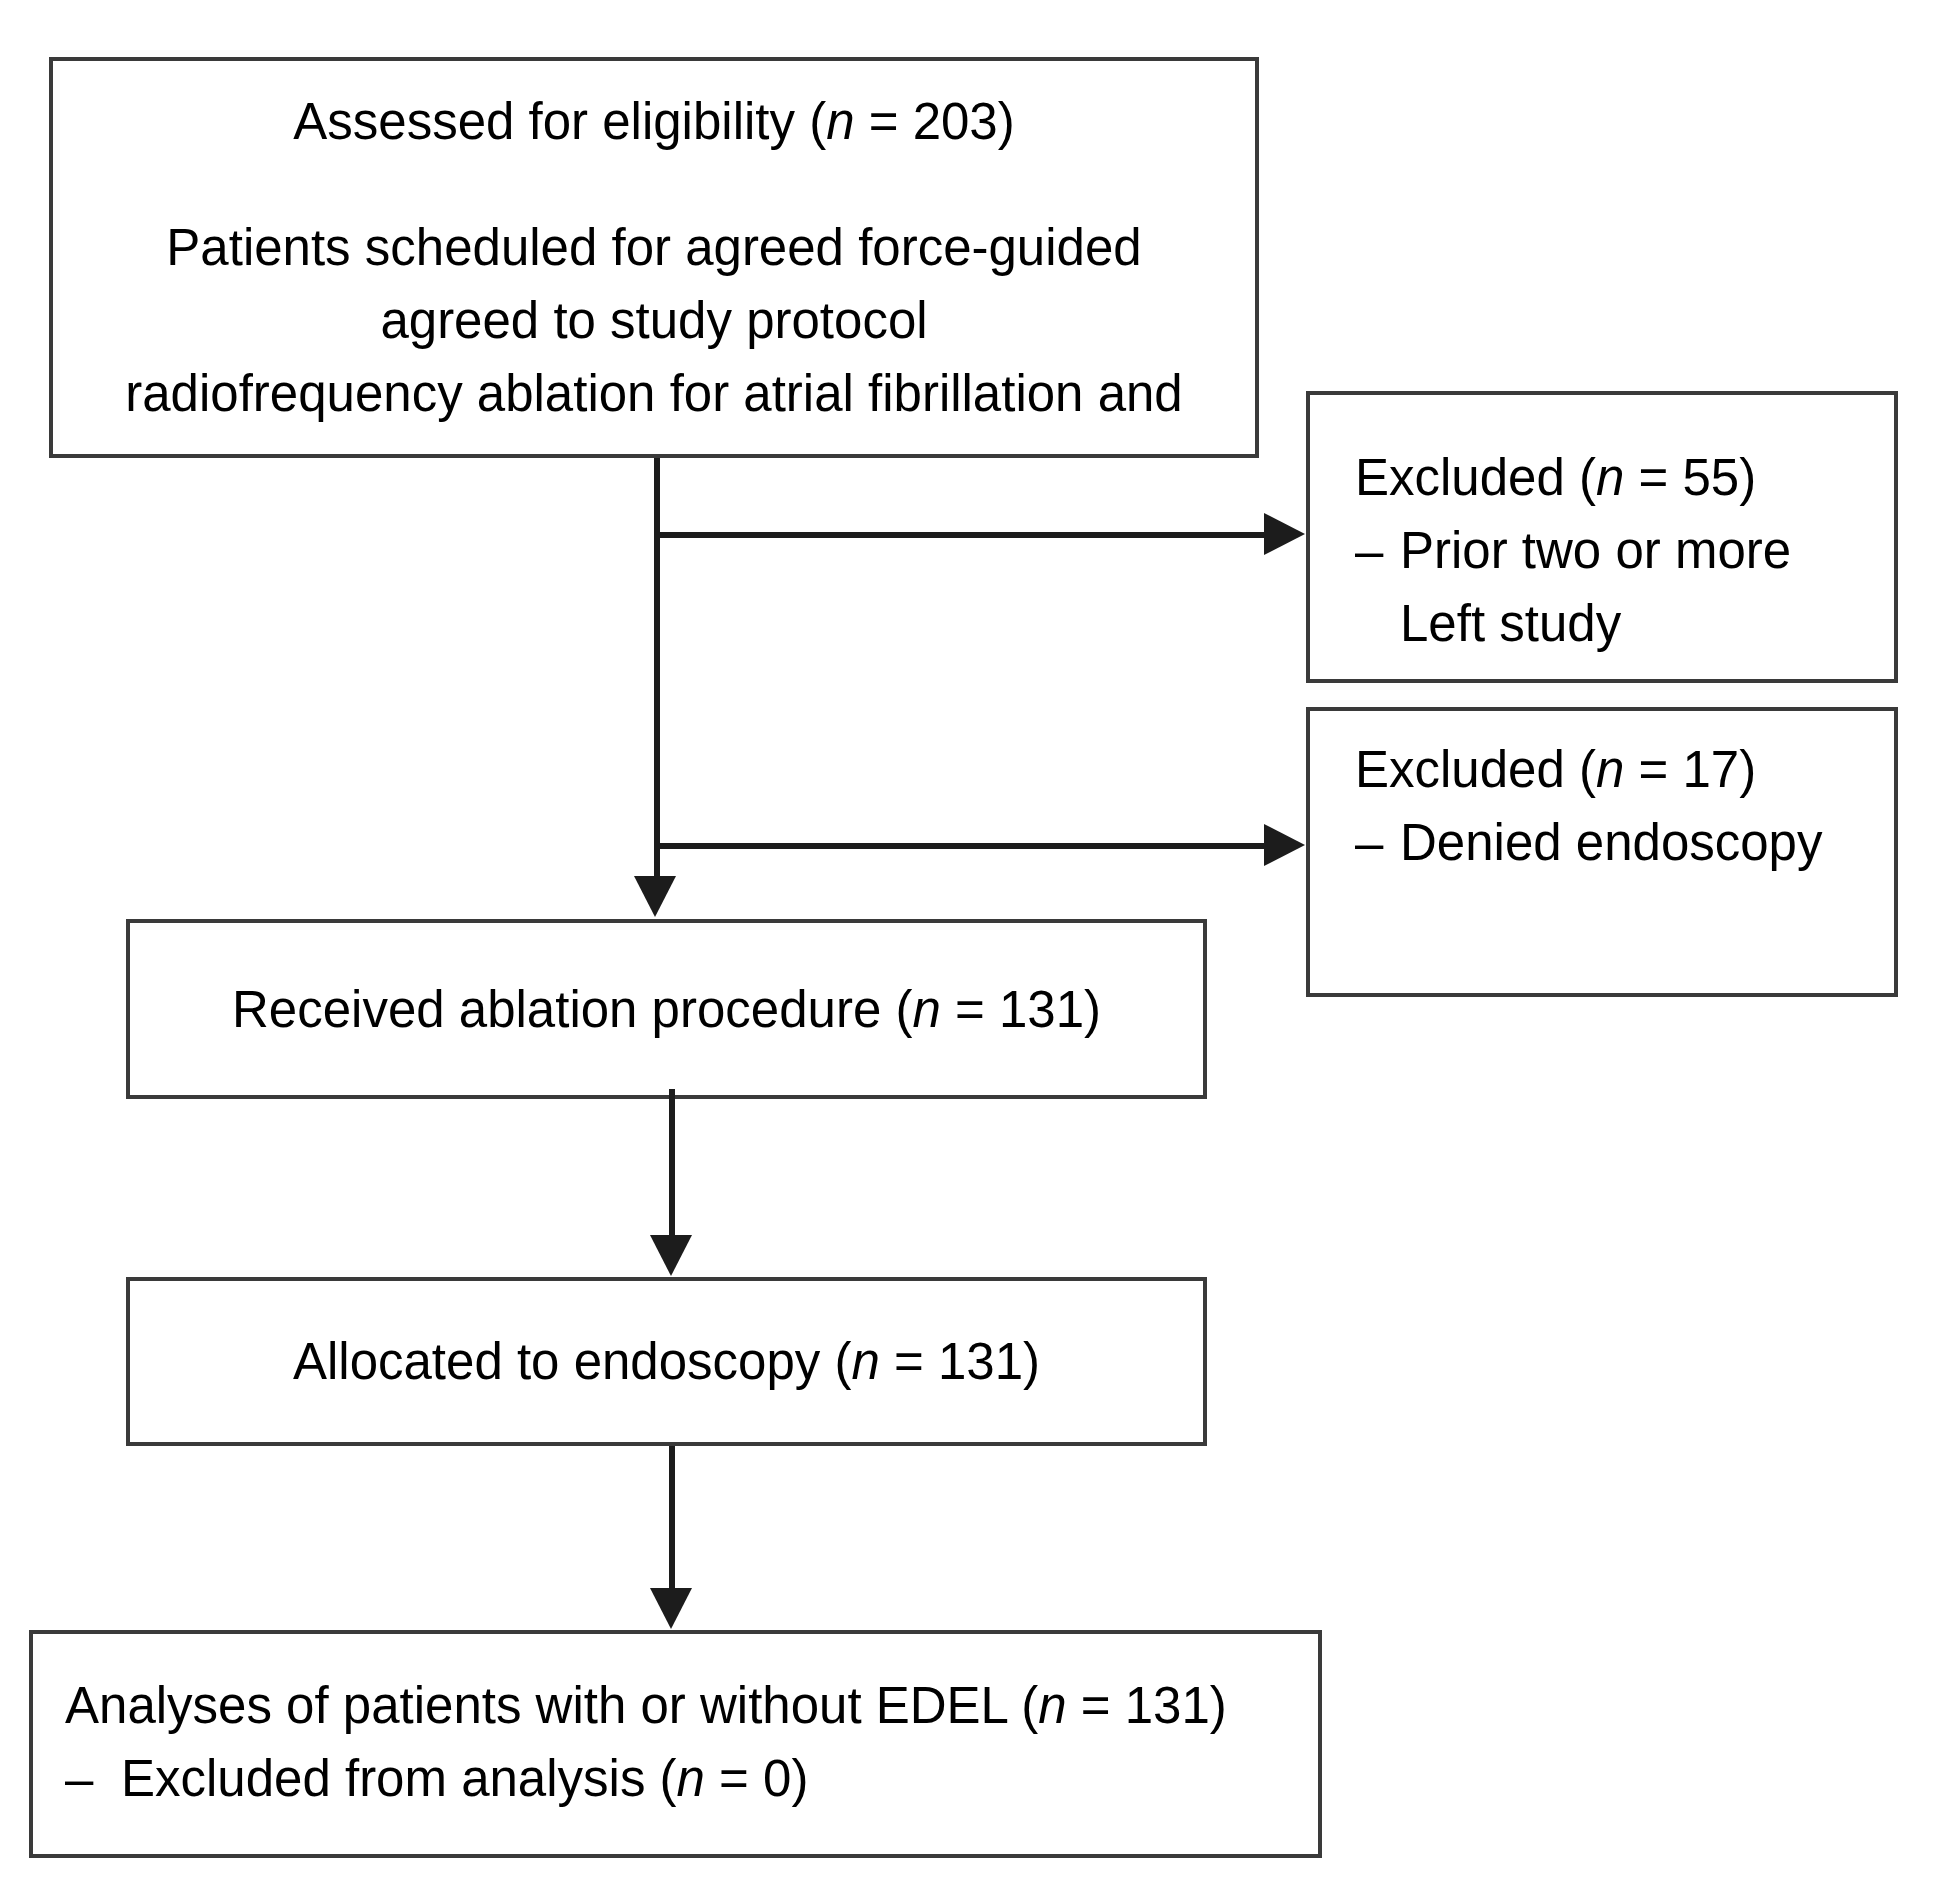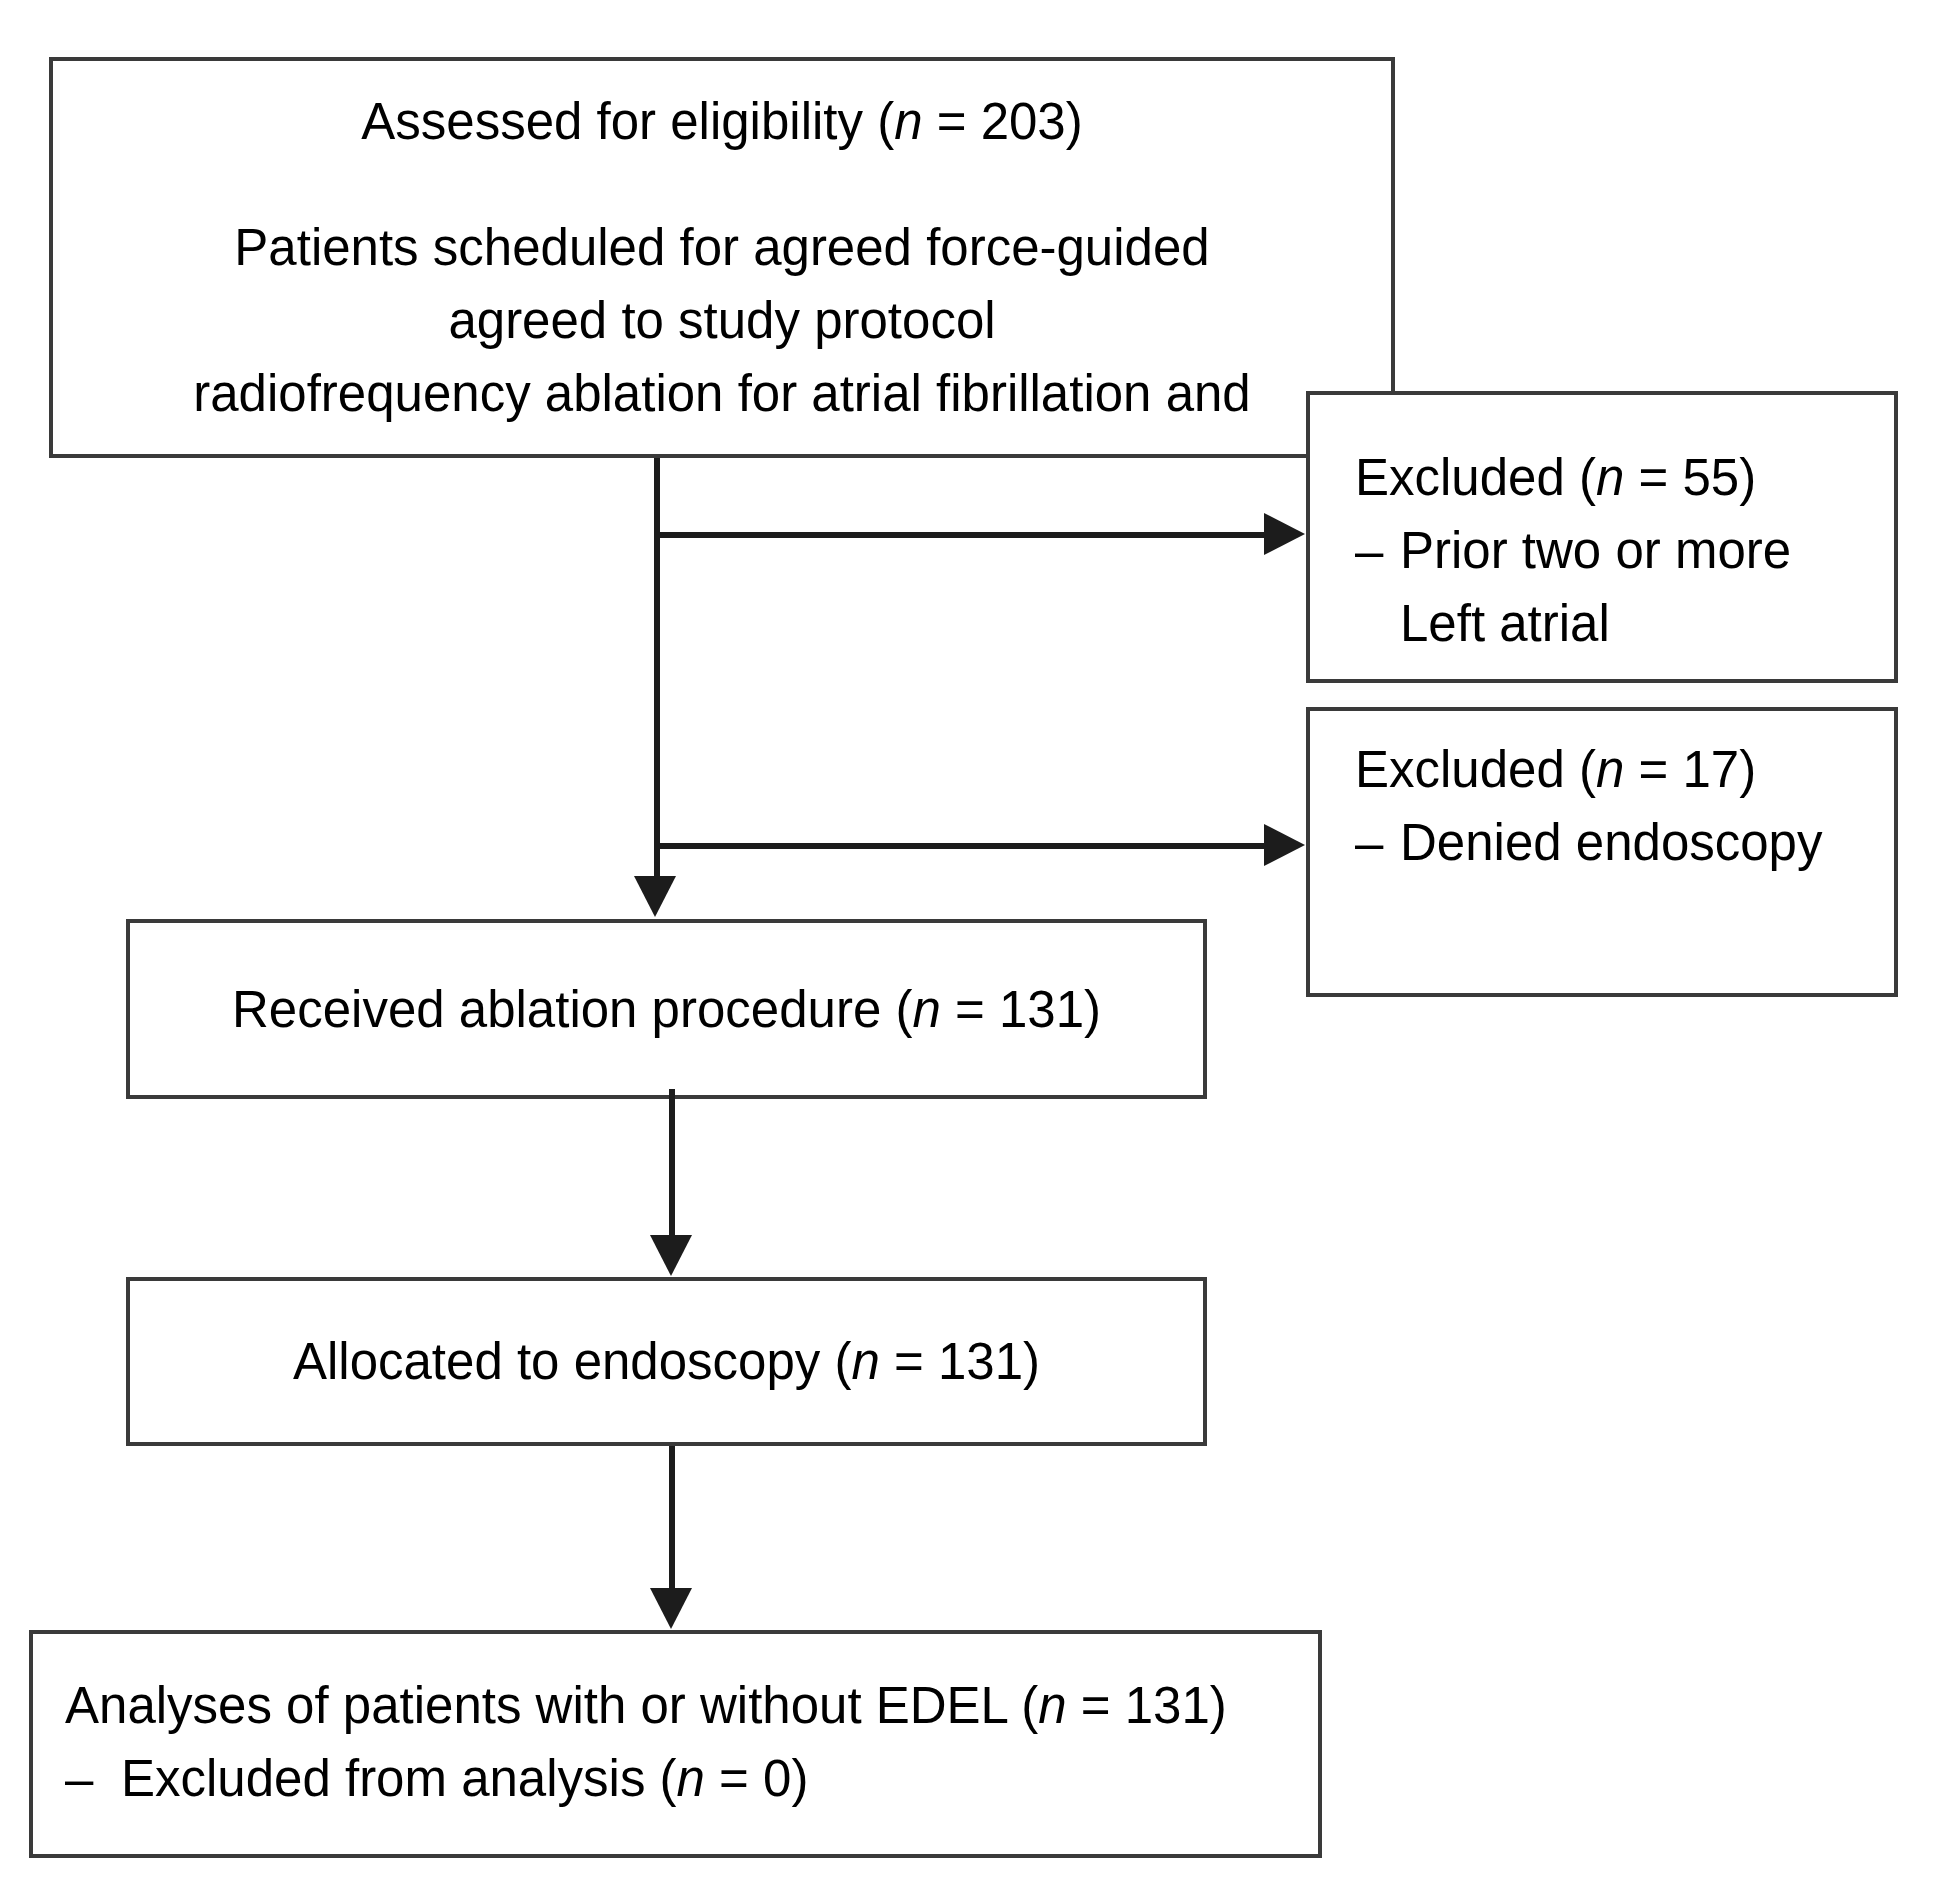--- a/index.html
+++ b/index.html
@@ -16,21 +16,21 @@
   .box {
     position: absolute;
     box-sizing: border-box;
     background: #ffffff;
     border: 4.8px solid #3a3a3a;
   }
   .nowrap { white-space: nowrap; }
   .center { text-align: center; }
   .flex-center { display: flex; align-items: center; justify-content: center; }
 
-  .box-assessed  { left: 49px;   top: 57px;   width: 1346px; height: 401px; padding-top: 24px; }
+  .box-assessed  { left: 49px;   top: 57px;   width: 1210px; height: 401px; padding-top: 24px; }
   .box-assessed .title { margin-bottom: 53px; }
   .box-excluded1 { left: 1306px; top: 391px;  width: 592px;  height: 292px; padding: 46px 16px 0 45px; }
   .box-excluded2 { left: 1306px; top: 707px;  width: 592px;  height: 290px; padding: 22.3px 16px 0 45px; }
   .box-received  { left: 126px;  top: 919px; width: 1081px; height: 180px; }
   .box-allocated { left: 126px;  top: 1277px; width: 1081px; height: 169px; }
   .box-analysis  { left: 29px;   top: 1630px; width: 1293px; height: 228px; padding: 35px 16px 0 32px; }
 
   .bullet-row { display: flex; align-items: flex-start; }
   .bullet-dash { flex: 0 0 45px; }
   .box-analysis .bullet-dash { flex: 0 0 56px; }
@@ -75,21 +75,21 @@
       <div class="nowrap">radiofrequency ablation for atrial fibrillation and</div>
     </div>
   </div>
 
   <div class="box box-excluded1">
     <div class="nowrap">Excluded (<i>n</i> = 55)</div>
     <div class="bullet-row">
       <span class="bullet-dash">–</span>
       <span class="bullet-text">
         <div class="nowrap">Prior two or more</div>
-        <div class="nowrap">Left atrial</div>
+        <div class="nowrap">Left study</div>
       </span>
     </div>
   </div>
 
   <div class="box box-excluded2">
     <div class="nowrap">Excluded (<i>n</i> = 17)</div>
     <div class="bullet-row">
       <span class="bullet-dash">–</span>
       <span class="bullet-text nowrap">Denied endoscopy</span>
     </div>

